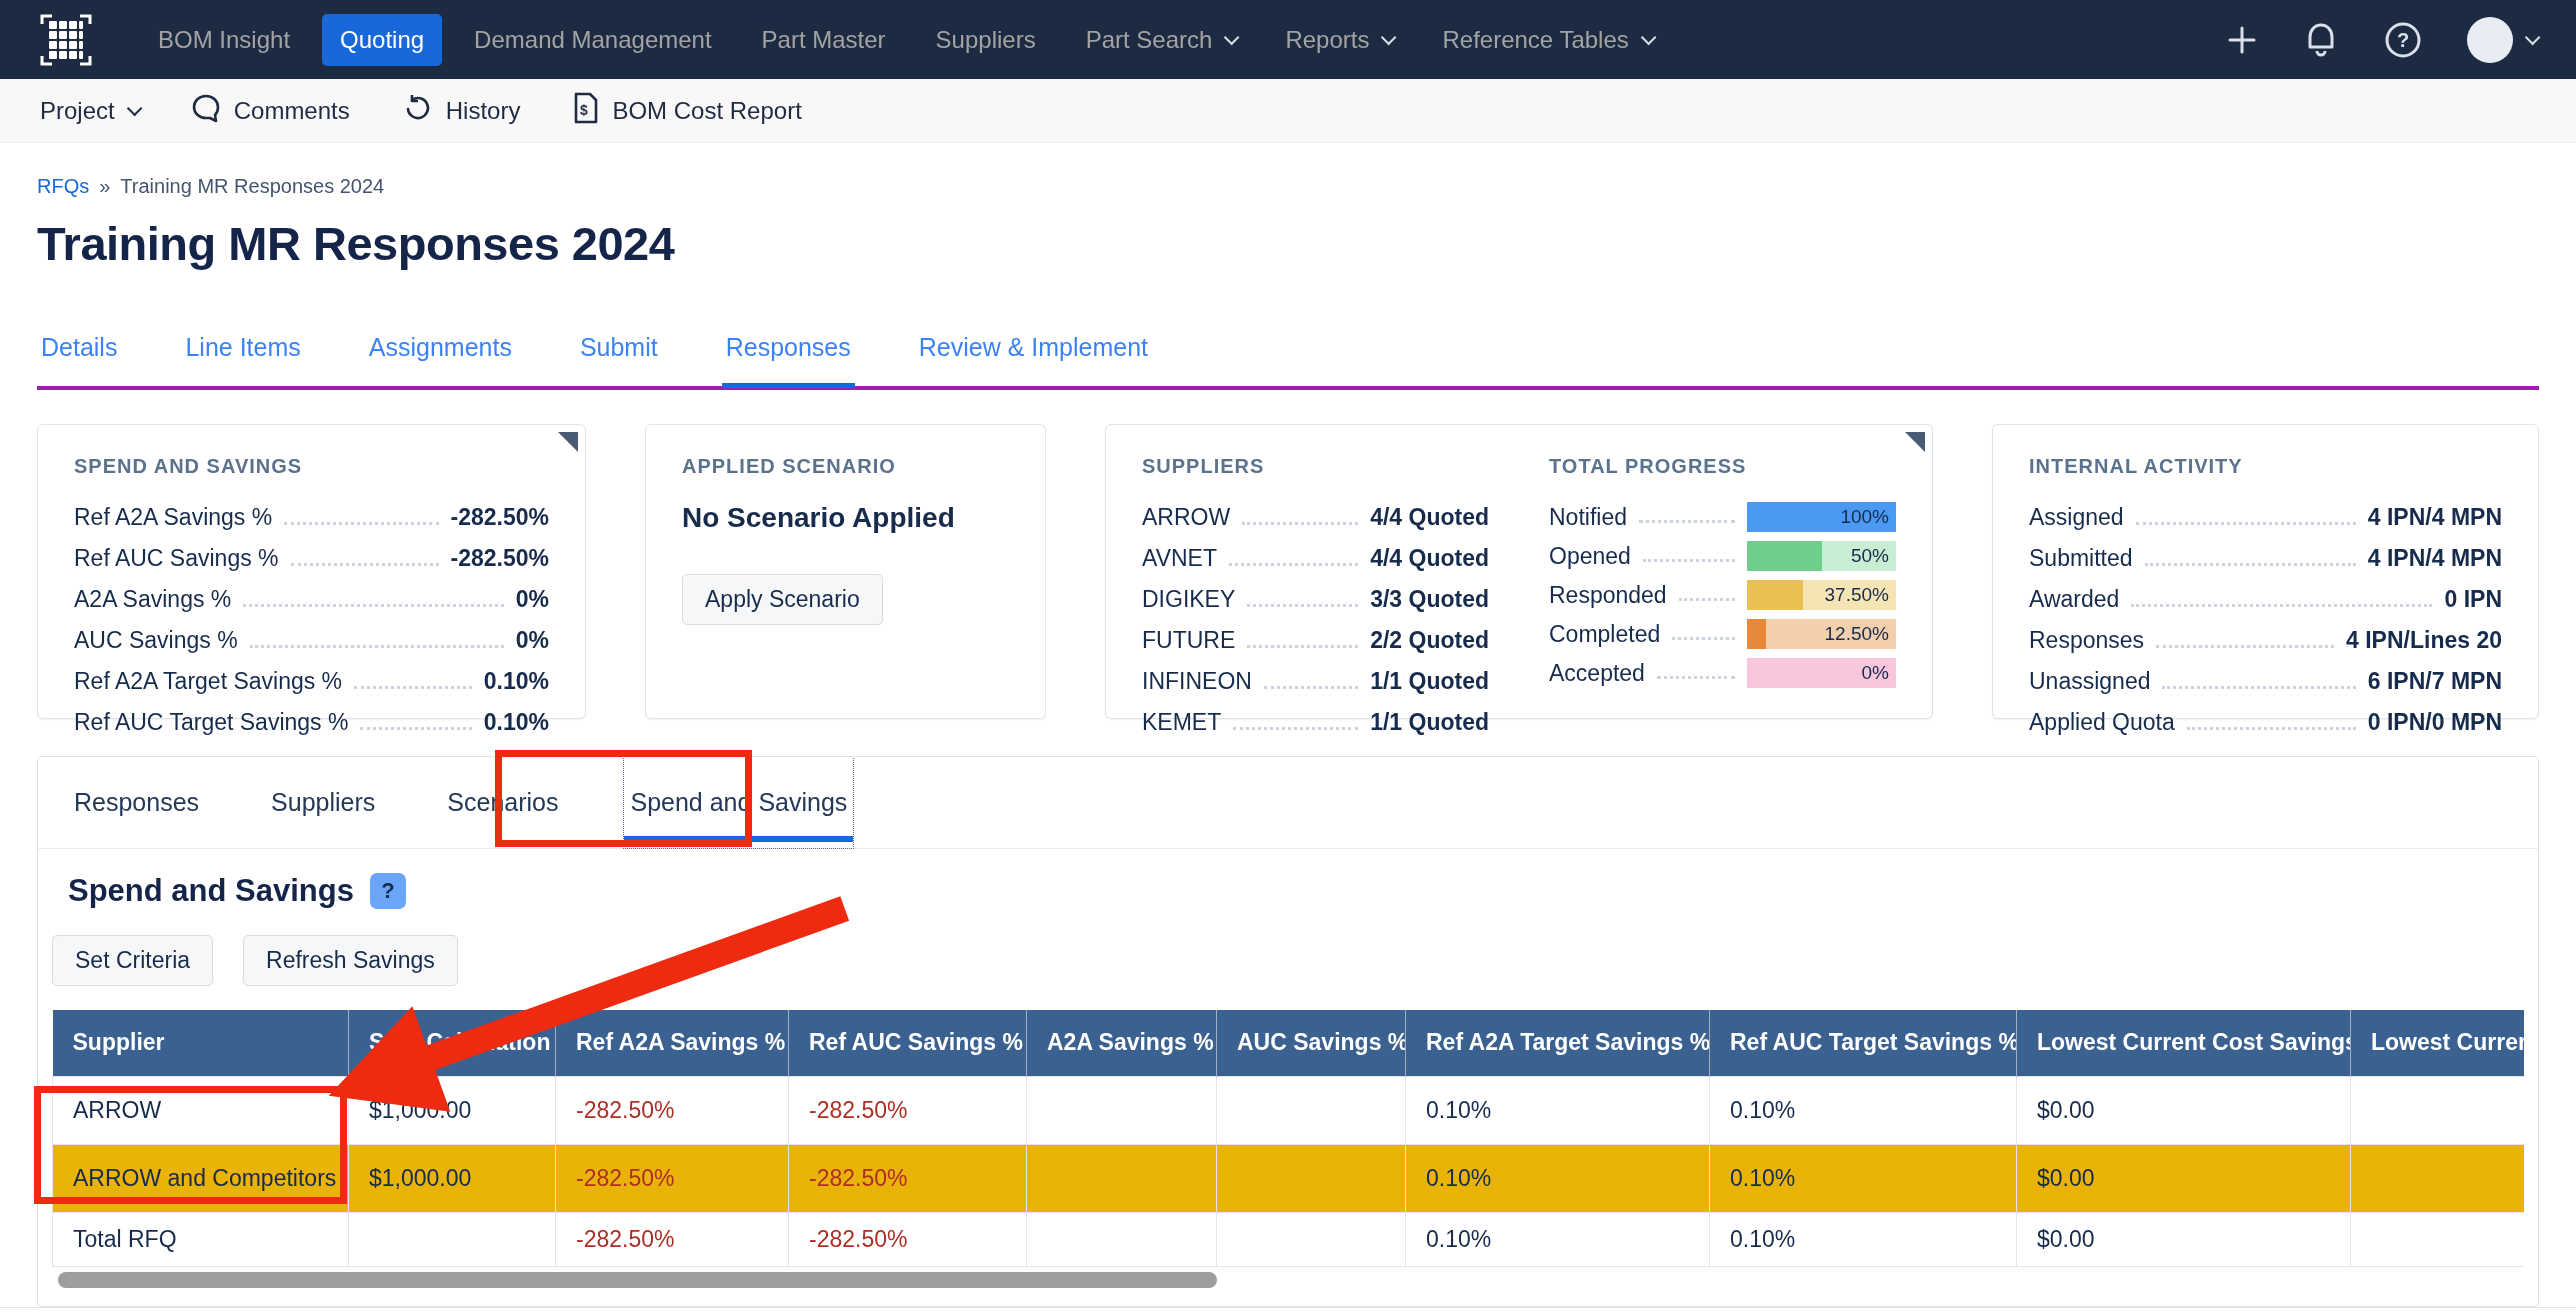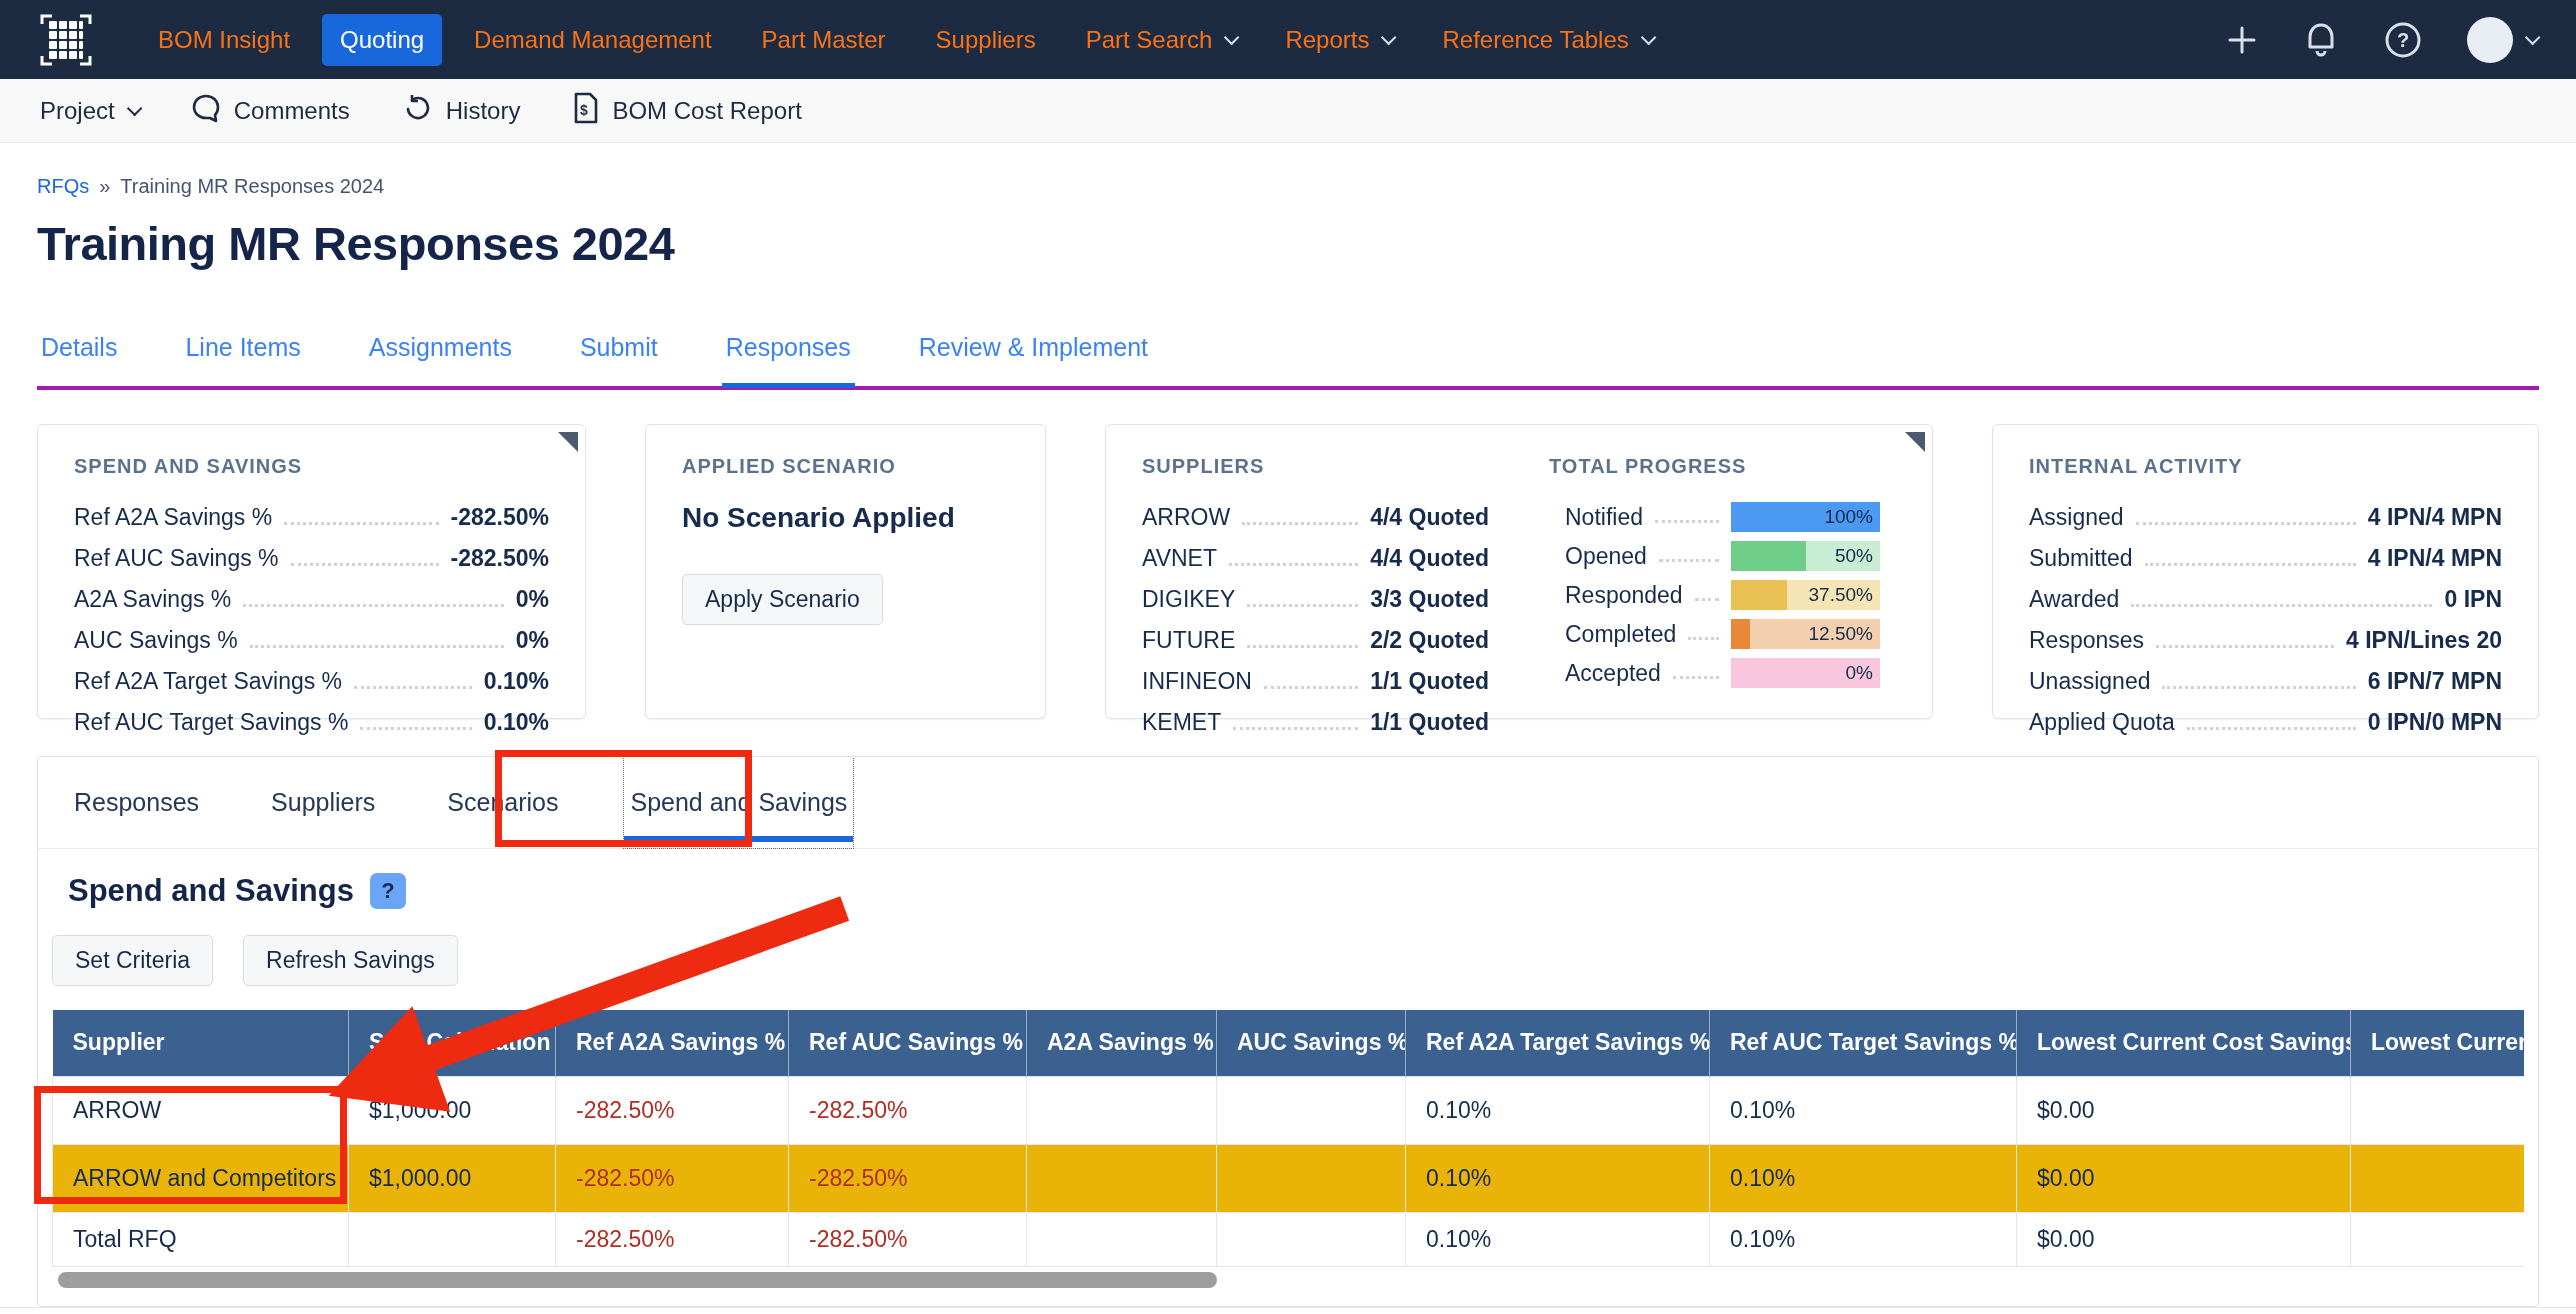--- a/index.html
+++ b/index.html
@@ -5,21 +5,21 @@
   * { margin:0; padding:0; box-sizing:border-box; }
   html,body { width:2576px; height:1315px; overflow:hidden; background:#fff;
     font-family:"Liberation Sans","DejaVu Sans",sans-serif; color:#172b4d; }
   body { position:relative; }
 
   
   .navbar { height:79px; background:#1d2b42; display:flex; align-items:center;
     padding:0 40px; }
   .logo { width:52px; height:56px; margin-right:48px; position:relative; flex:none; }
   .nav-items { display:flex; align-items:center; gap:14px; }
-  .nav-item { font-size:24px; color:#f97316; padding:12px 18px; border-radius:5px;
+  .nav-item { font-size:24px; color:#a3a3a3; padding:12px 18px; border-radius:5px;
     display:flex; align-items:center; gap:12px; white-space:nowrap; cursor:pointer; }
   .nav-item.active { background:#1868db; color:#fff; }
   .chev { width:11px; height:11px; border-right:2.5px solid #d9e0ea;
     border-bottom:2.5px solid #d9e0ea; transform:rotate(45deg) translateY(-3px); }
   .nav-right { margin-left:auto; display:flex; align-items:center; gap:44px; }
   .icon-btn { background:none; border:none; cursor:pointer; display:flex; align-items:center; }
   .avatar { width:46px; height:46px; border-radius:50%; background:#e8edf3; }
 
   
   .toolbar { height:64px; background:#f8f8f9; border-bottom:1px solid #ececef;
@@ -55,21 +55,21 @@
     margin:10px 0; line-height:1.35; }
   .crow .leader { flex:1; border-bottom:3px dotted #cbd4de; margin:0 12px 7px; min-width:20px; }
   .crow .val { font-weight:bold; white-space:nowrap; }
   .card.c2 .scenario-msg { font-size:28px; font-weight:bold; margin-top:14px; }
   .btn { font-size:23px; color:#172b4d; background:#f6f7f8; border:1px solid #d8dce1;
     border-radius:5px; padding:11px 22px; cursor:pointer;
     font-family:"Liberation Sans","DejaVu Sans",sans-serif; }
   .card.c2 .btn { margin-top:40px; }
   .card.c3 { display:flex; gap:60px; }
   .card.c3 .subcol { flex:1; }
-  .prow { display:flex; align-items:center; font-size:23px; margin:9px 16px; }
+  .prow { display:flex; align-items:center; font-size:23px; margin:9px 0; }
   .prow .leader { flex:1; border-bottom:3px dotted #cbd4de; margin:0 12px;
     align-self:flex-end; transform:translateY(-9px); min-width:12px; }
   .pbar { position:relative; width:149px; height:30px; flex:none; }
   .pbar .fill { position:absolute; left:0; top:0; bottom:0; }
   .pbar .pct { position:absolute; right:7px; top:0; bottom:0; font-size:19px;
     color:#172b4d; display:flex; align-items:center; }
 
   
   .panel { margin-top:37px; border:1px solid #dfe2e7; border-radius:4px;
     background:#fff; height:551px; overflow:hidden; }

